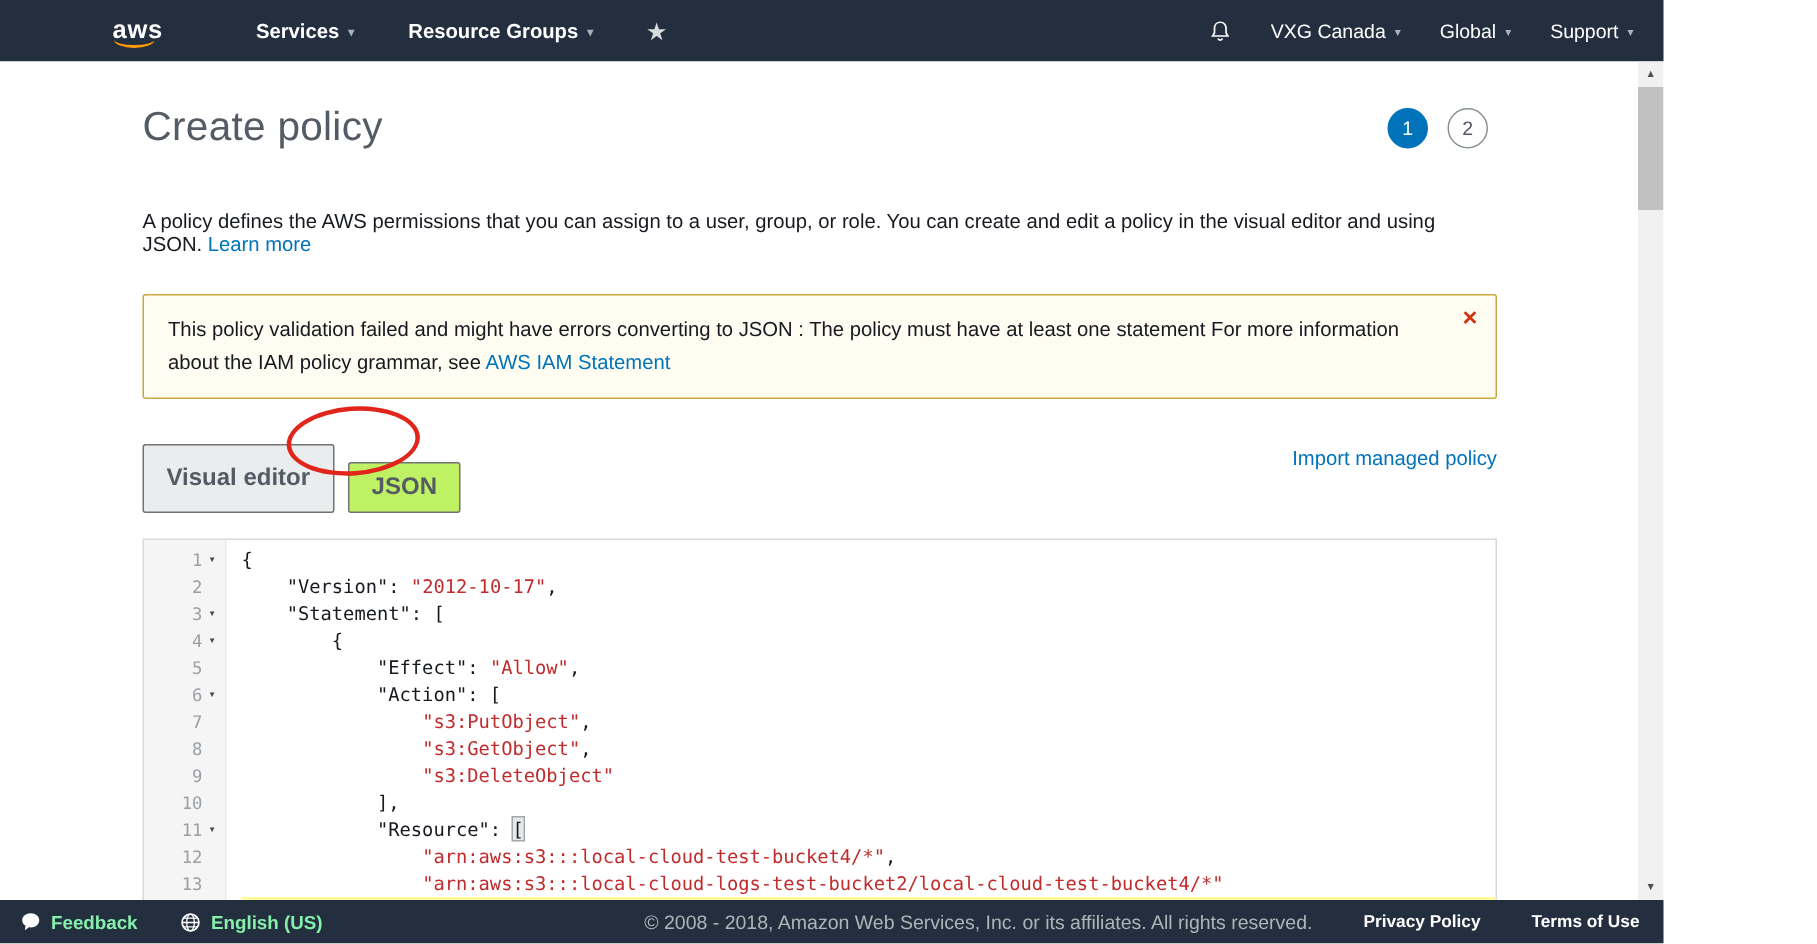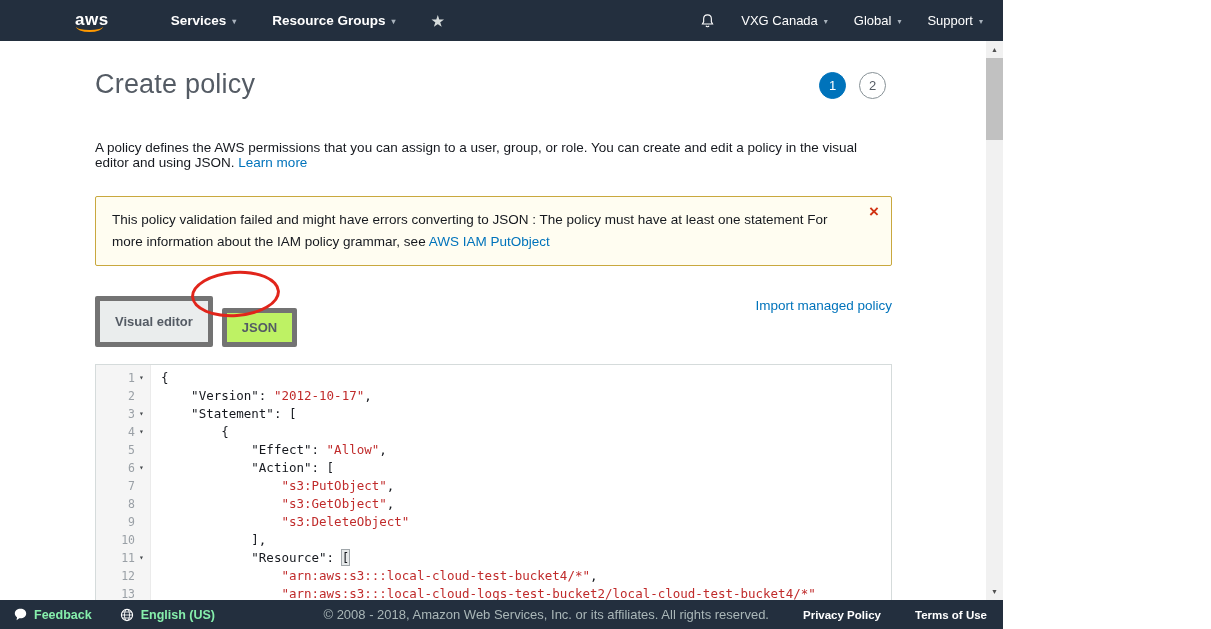--- a/index.html
+++ b/index.html
@@ -1,18 +1,18 @@
 <!DOCTYPE html>
 <html><head>
 <meta charset="utf-8">
 <style>
   * { margin:0; padding:0; box-sizing:border-box; }
   html,body { width:1211px; height:629px; }
   body { font-family:"Liberation Sans", sans-serif; background:#fff; overflow:hidden; }
-  .viewport { position:relative; width:1003px; height:629px; background:#fff; }
+  .viewport { position:relative; width:1109px; height:629px; background:#fff; }
 
   
   .topnav { height:41px; background:#232f3e; display:flex; align-items:center; justify-content:space-between; padding:0 16px 0 75px; }
   .nav-left { display:flex; align-items:center; gap:36px; }
   .nav-right { display:flex; align-items:center; gap:26px; padding-right:4px; }
   .logo { position:relative; margin-right:26px; cursor:pointer; text-decoration:none; }
   .logo-text { color:#ffffff; font-weight:bold; font-size:17px; letter-spacing:.5px; }
   .smile { display:block; width:27px; height:6px; border-bottom:2px solid #ff9900; border-radius:0 0 55% 55% / 0 0 100% 100%; margin-top:-4px; margin-left:1px; }
   .nav-item { color:#ffffff; font-size:13.5px; font-weight:bold; text-decoration:none; display:flex; align-items:center; gap:6px; cursor:pointer; }
   .nav-right .nav-item { font-weight:normal; font-size:13px; }
@@ -29,21 +29,21 @@
   .step.active { background:#0073bb; border-color:#0073bb; color:#fff; }
 
   .intro { margin-top:40px; font-size:13.5px; color:#16191f; }
   .link { color:#0073bb; text-decoration:none; cursor:pointer; }
 
   .warning { position:relative; margin-top:26px; border:1px solid #c9a83e; background:#fffdf1; border-radius:2px; padding:12px 46px 12px 16px; font-size:13.5px; color:#16191f; line-height:1.62; }
   .warn-close { position:absolute; top:6px; right:12px; color:#d13212; font-weight:bold; font-size:17px; line-height:1; cursor:pointer; }
 
   .tabs-row { margin-top:30px; display:flex; justify-content:space-between; align-items:flex-start; }
   .tabs { display:flex; gap:9px; }
-  .tab { font-family:inherit; font-size:13px; font-weight:bold; color:#545b64; padding:7px 15px; border:5px solid #737373; background:#eaeded; border-radius:2px; cursor:pointer; }
+  .tab { font-family:inherit; font-size:16px; font-weight:bold; color:#545b64; padding:7px 15px; border:1px solid #737373; background:#eaeded; border-radius:2px; cursor:pointer; }
   .tab.active { background:#bef264;margin-top:12px; }
   .import { font-size:13.5px; margin-top:2px; }
 
   
   .editor { margin-top:17px; border:1px solid #d5dbdb; height:250px; display:flex; overflow:hidden; background:#fff; }
   .gutter { width:55px; background:#f5f5f5; border-right:1px solid #ebebeb; padding-top:4px; flex:none; }
   .gutter-line { position:relative; height:18px; display:flex; justify-content:flex-end; align-items:center; padding-right:2px; font-family:"DejaVu Sans Mono", monospace; font-size:11.5px; color:#9aa0a6; }
   .gutter-line .fold { width:13px; text-align:center; font-size:8px; color:#44484c; cursor:pointer; }
   .err-icon { position:absolute; left:3px; top:4px; width:10px; height:10px; background:#d13212; border-radius:2px; }
   .code { flex:1; padding:4px 0 0 10px; font-family:"DejaVu Sans Mono", monospace; font-size:12.5px; overflow:hidden; cursor:text; }
@@ -123,21 +123,21 @@
         <div class="steps">
           <div class="step active">1</div>
           <div class="step">2</div>
         </div>
       </div>
 
       <p class="intro"><span>A policy defines the AWS permissions that you can assign to a user, group, or role. You can create and edit a policy in the visual editor and using JSON.</span> <a class="link">Learn more</a></p>
 
       <div class="warning">
         <span class="warn-close">×</span>
-        <p><span>This policy validation failed and might have errors converting to JSON : The policy must have at least one statement For more information about the IAM policy grammar, see </span><a class="link">AWS IAM PutObject</a></p>
+        <p><span>This policy validation failed and might have errors converting to JSON : The policy must have at least one statement For more information about the IAM policy grammar, see </span><a class="link">AWS IAM Statement</a></p>
       </div>
 
       <div class="tabs-row">
         <div class="tabs">
           <button class="tab">Visual editor</button>
           <button class="tab active">JSON</button>
         </div>
         <a class="link import">Import managed policy</a>
       </div>
 

